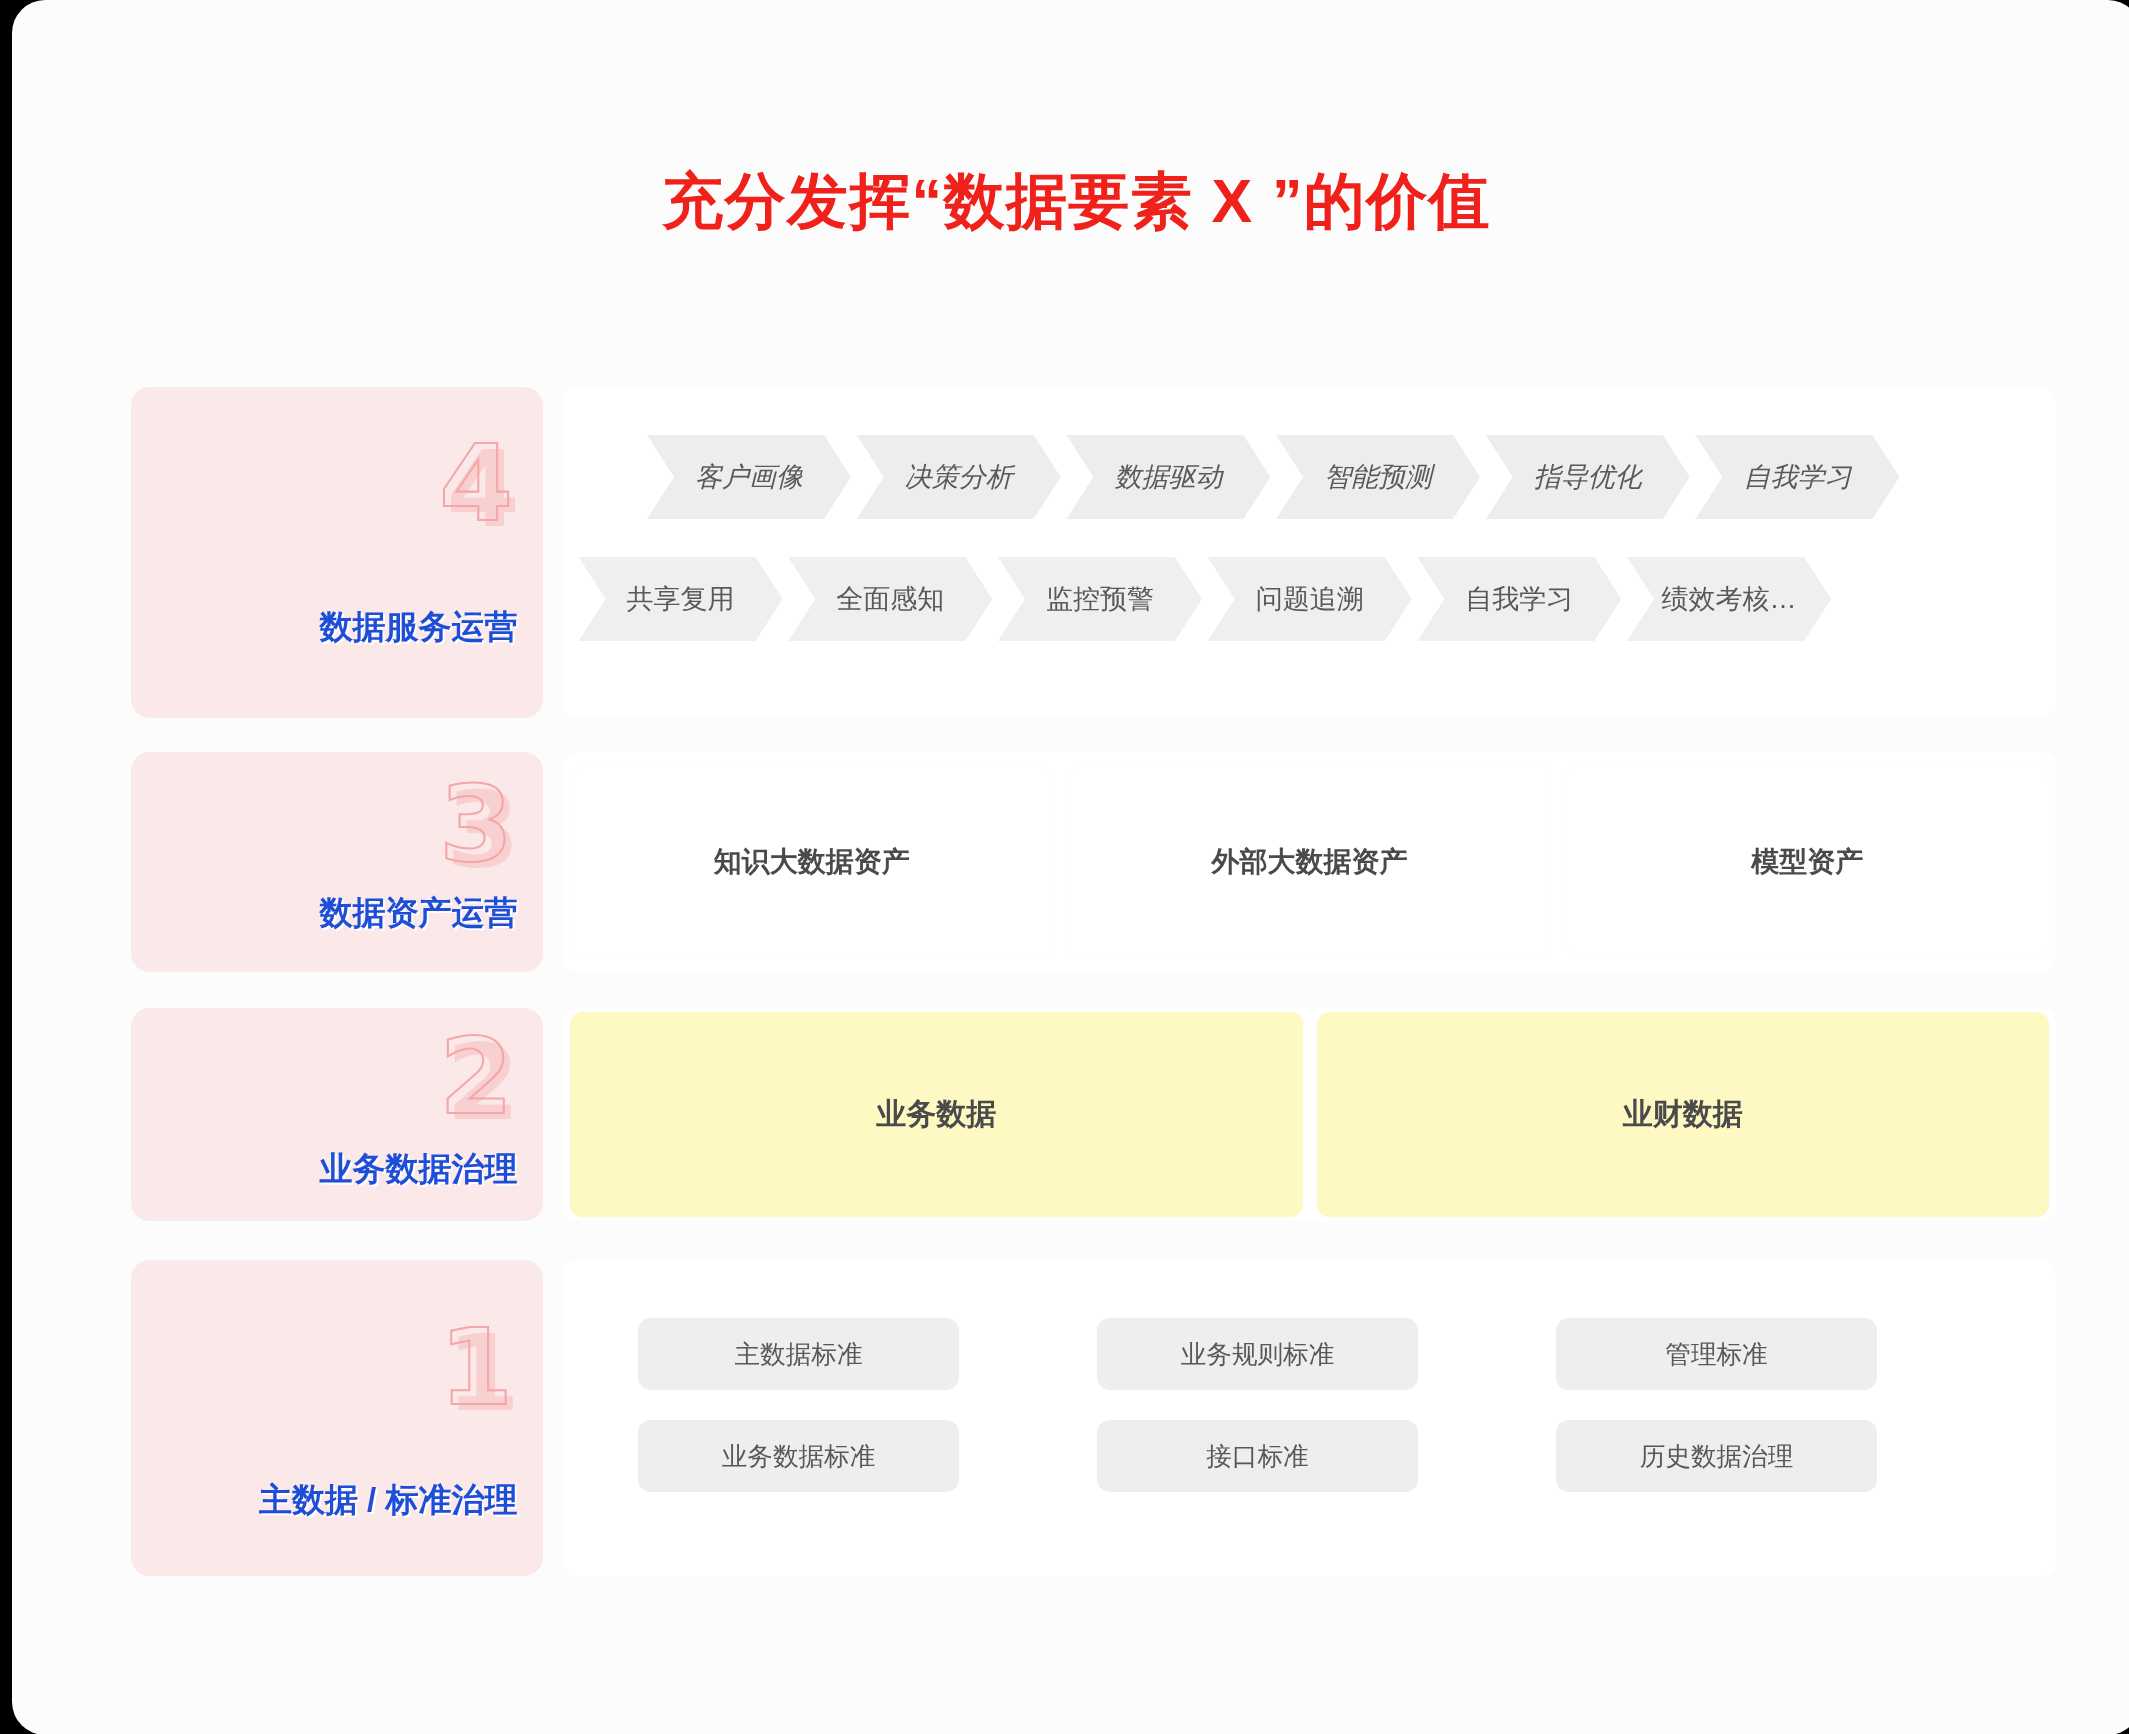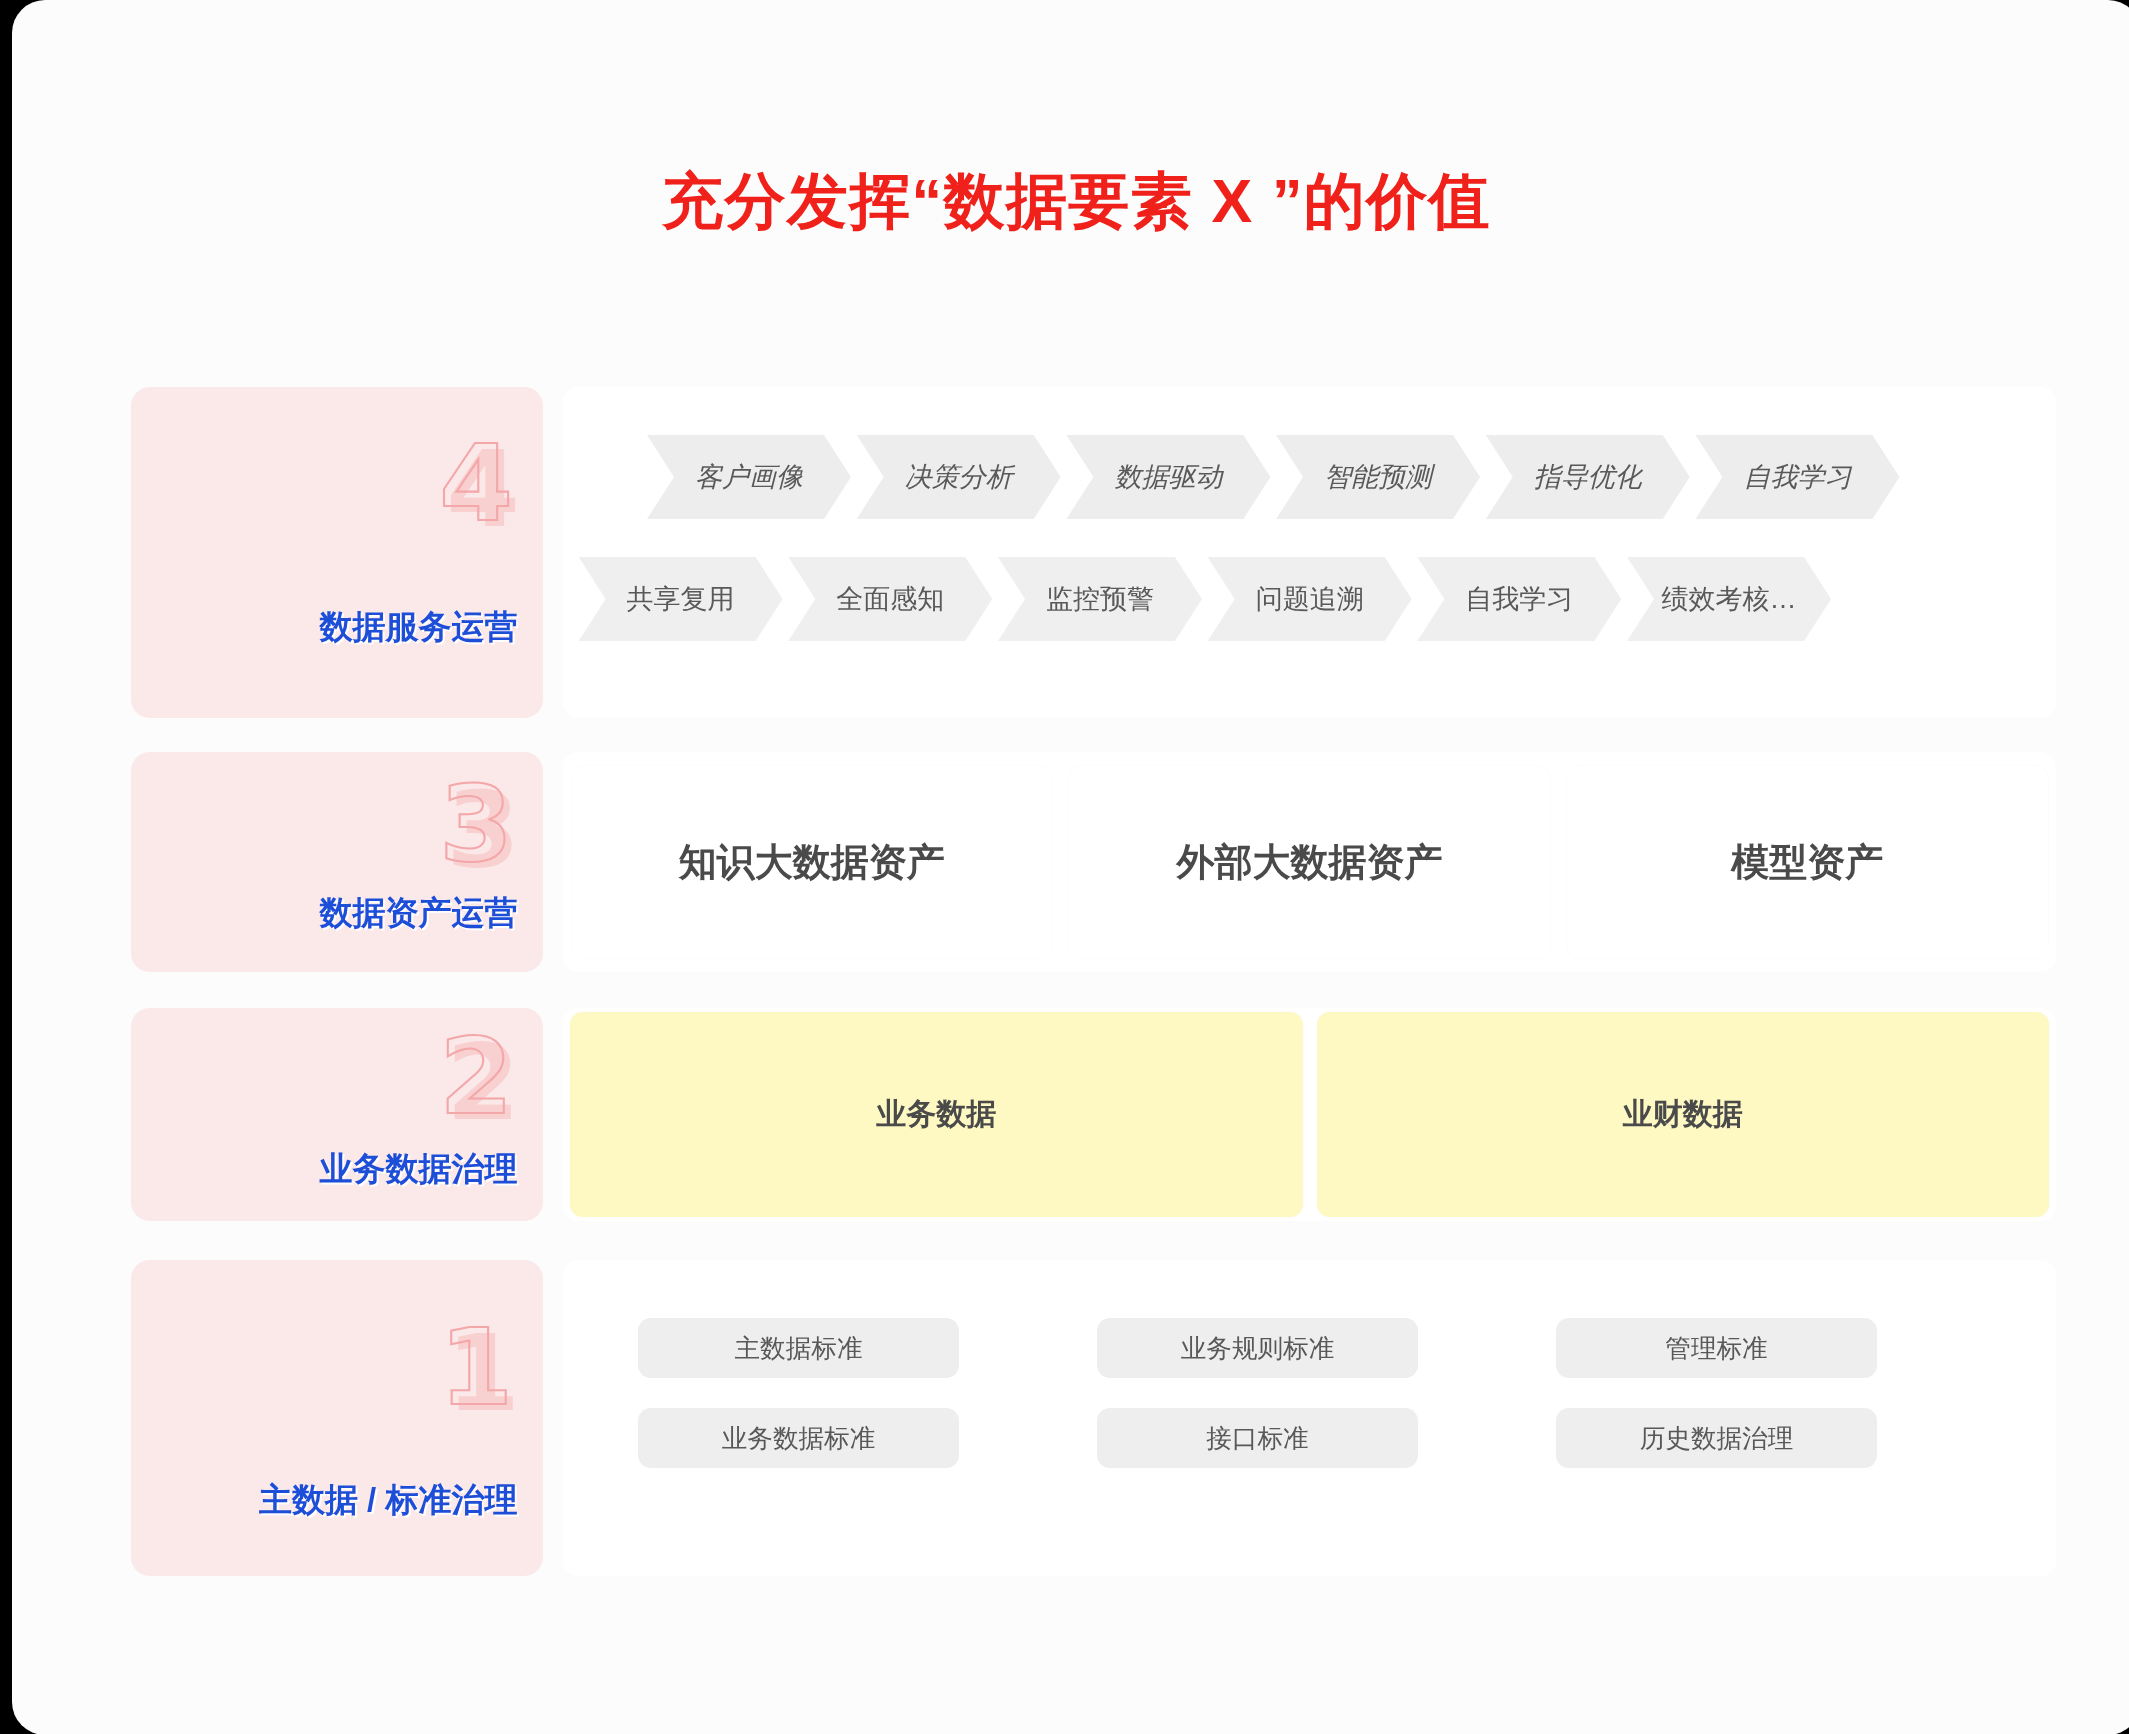--- a/index.html
+++ b/index.html
@@ -142,21 +142,21 @@
     align-items: stretch;
   }
   .card3 {
     flex: 1;
     margin: 14px 8.5px;
     background: #ffffff;
     border-radius: 12.8px;
     display: flex;
     align-items: center;
     justify-content: center;
-    font-size: 38px;
+    font-size: 28px;
     font-weight: 700;
     color: #4a4a4a;
     box-shadow: 0 0 0 0.7px rgba(0,0,0,0.018);
     white-space: nowrap;
   }
 
   
   .cards2 {
     position: absolute;
     left: 0; top: 0;
@@ -183,21 +183,21 @@
   .pills1 {
     position: absolute;
     left: 75px;
     top: 58px;
     width: 1306px;
     display: grid;
     grid-template-columns: repeat(3, 321px);
     grid-gap: 30px 138px;
   }
   .pill {
-    height: 60px;
+    height: 72px;
     background: #eeeeee;
     border-radius: 12.8px;
     display: flex;
     align-items: center;
     justify-content: center;
     font-size: 25.6px;
     color: #585858;
     white-space: nowrap;
   }
 </style>

